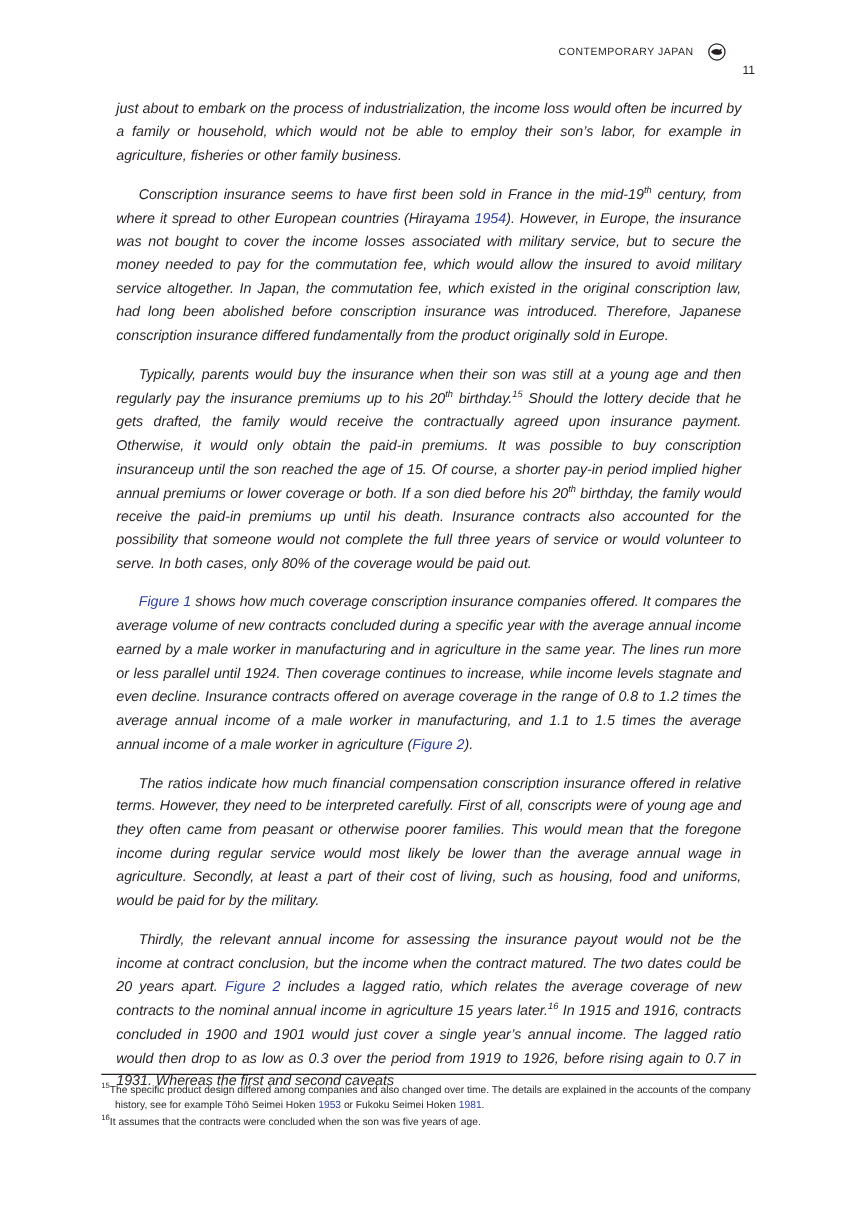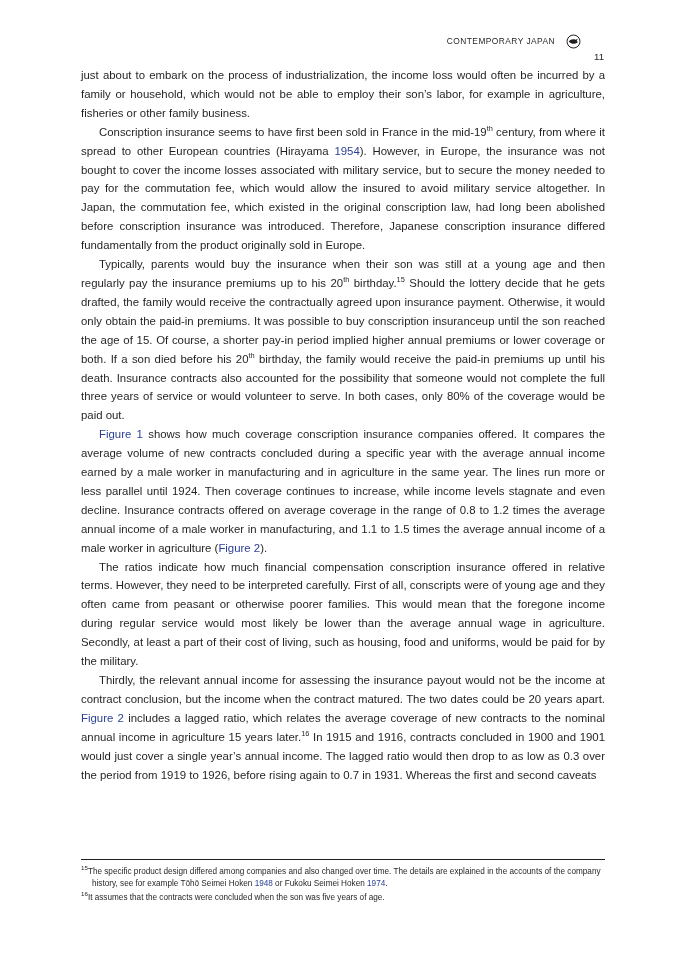--- a/index.html
+++ b/index.html
@@ -52,27 +52,28 @@
   }
 
   
   .body-col {
     position: absolute;
     top: 66px;
     left: 81px;
     width: 524px;
   }
   p.para {
-    margin: 0;
+    margin: 12px;
     font-size: 11.4px;
     line-height: 18.9px;
     text-align: justify;
     text-justify: inter-word;
     color: #231f20;
     hyphens: none;
+    font-style: italic;
   }
   p.para.indent {
     text-indent: 18px;
   }
   sup {
     font-size: 7.4px;
     vertical-align: super;
     line-height: 0;
   }
   a.ref {
@@ -133,17 +134,17 @@
     <p class="para">just about to embark on the process of industrialization, the income loss would often be incurred by a family or household, which would not be able to employ their son’s labor, for example in agriculture, fisheries or other family business.</p>
     <p class="para indent">Conscription insurance seems to have first been sold in France in the mid-19<sup>th</sup> century, from where it spread to other European countries (Hirayama <a class="ref" href="#">1954</a>). However, in Europe, the insurance was not bought to cover the income losses associated with military service, but to secure the money needed to pay for the commutation fee, which would allow the insured to avoid military service altogether. In Japan, the commutation fee, which existed in the original conscription law, had long been abolished before conscription insurance was introduced. Therefore, Japanese conscription insurance differed fundamentally from the product originally sold in Europe.</p>
     <p class="para indent">Typically, parents would buy the insurance when their son was still at a young age and then regularly pay the insurance premiums up to his 20<sup>th</sup> birthday.<sup>15</sup> Should the lottery decide that he gets drafted, the family would receive the contractually agreed upon insurance payment. Otherwise, it would only obtain the paid-in premiums. It was possible to buy conscription insuranceup until the son reached the age of 15. Of course, a shorter pay-in period implied higher annual premiums or lower coverage or both. If a son died before his 20<sup>th</sup> birthday, the family would receive the paid-in premiums up until his death. Insurance contracts also accounted for the possibility that someone would not complete the full three years of service or would volunteer to serve. In both cases, only 80% of the coverage would be paid out.</p>
     <p class="para indent"><a class="ref" href="#">Figure 1</a> shows how much coverage conscription insurance companies offered. It compares the average volume of new contracts concluded during a specific year with the average annual income earned by a male worker in manufacturing and in agriculture in the same year. The lines run more or less parallel until 1924. Then coverage continues to increase, while income levels stagnate and even decline. Insurance contracts offered on average coverage in the range of 0.8 to 1.2 times the average annual income of a male worker in manufacturing, and 1.1 to 1.5 times the average annual income of a male worker in agriculture (<a class="ref" href="#">Figure 2</a>).</p>
     <p class="para indent">The ratios indicate how much financial compensation conscription insurance offered in relative terms. However, they need to be interpreted carefully. First of all, conscripts were of young age and they often came from peasant or otherwise poorer families. This would mean that the foregone income during regular service would most likely be lower than the average annual wage in agriculture. Secondly, at least a part of their cost of living, such as housing, food and uniforms, would be paid for by the military.</p>
     <p class="para indent">Thirdly, the relevant annual income for assessing the insurance payout would not be the income at contract conclusion, but the income when the contract matured. The two dates could be 20 years apart. <a class="ref" href="#">Figure 2</a> includes a lagged ratio, which relates the average coverage of new contracts to the nominal annual income in agriculture 15 years later.<sup>16</sup> In 1915 and 1916, contracts concluded in 1900 and 1901 would just cover a single year’s annual income. The lagged ratio would then drop to as low as 0.3 over the period from 1919 to 1926, before rising again to 0.7 in 1931. Whereas the first and second caveats</p>
   </div>
 
   <div class="footnotes">
     <hr class="fn-rule">
-    <p class="fn"><sup>15</sup>The specific product design differed among companies and also changed over time. The details are explained in the accounts of the company history, see for example Tōhō Seimei Hoken <a class="ref" href="#">1948</a> or Fukoku Seimei Hoken <a class="ref" href="#">1974</a>.</p>
+    <p class="fn"><sup>15</sup>The specific product design differed among companies and also changed over time. The details are explained in the accounts of the company history, see for example Tōhō Seimei Hoken <a class="ref" href="#">1953</a> or Fukoku Seimei Hoken <a class="ref" href="#">1981</a>.</p>
     <p class="fn"><sup>16</sup>It assumes that the contracts were concluded when the son was five years of age.</p>
   </div>
 
 </div>
 
 </body></html>

